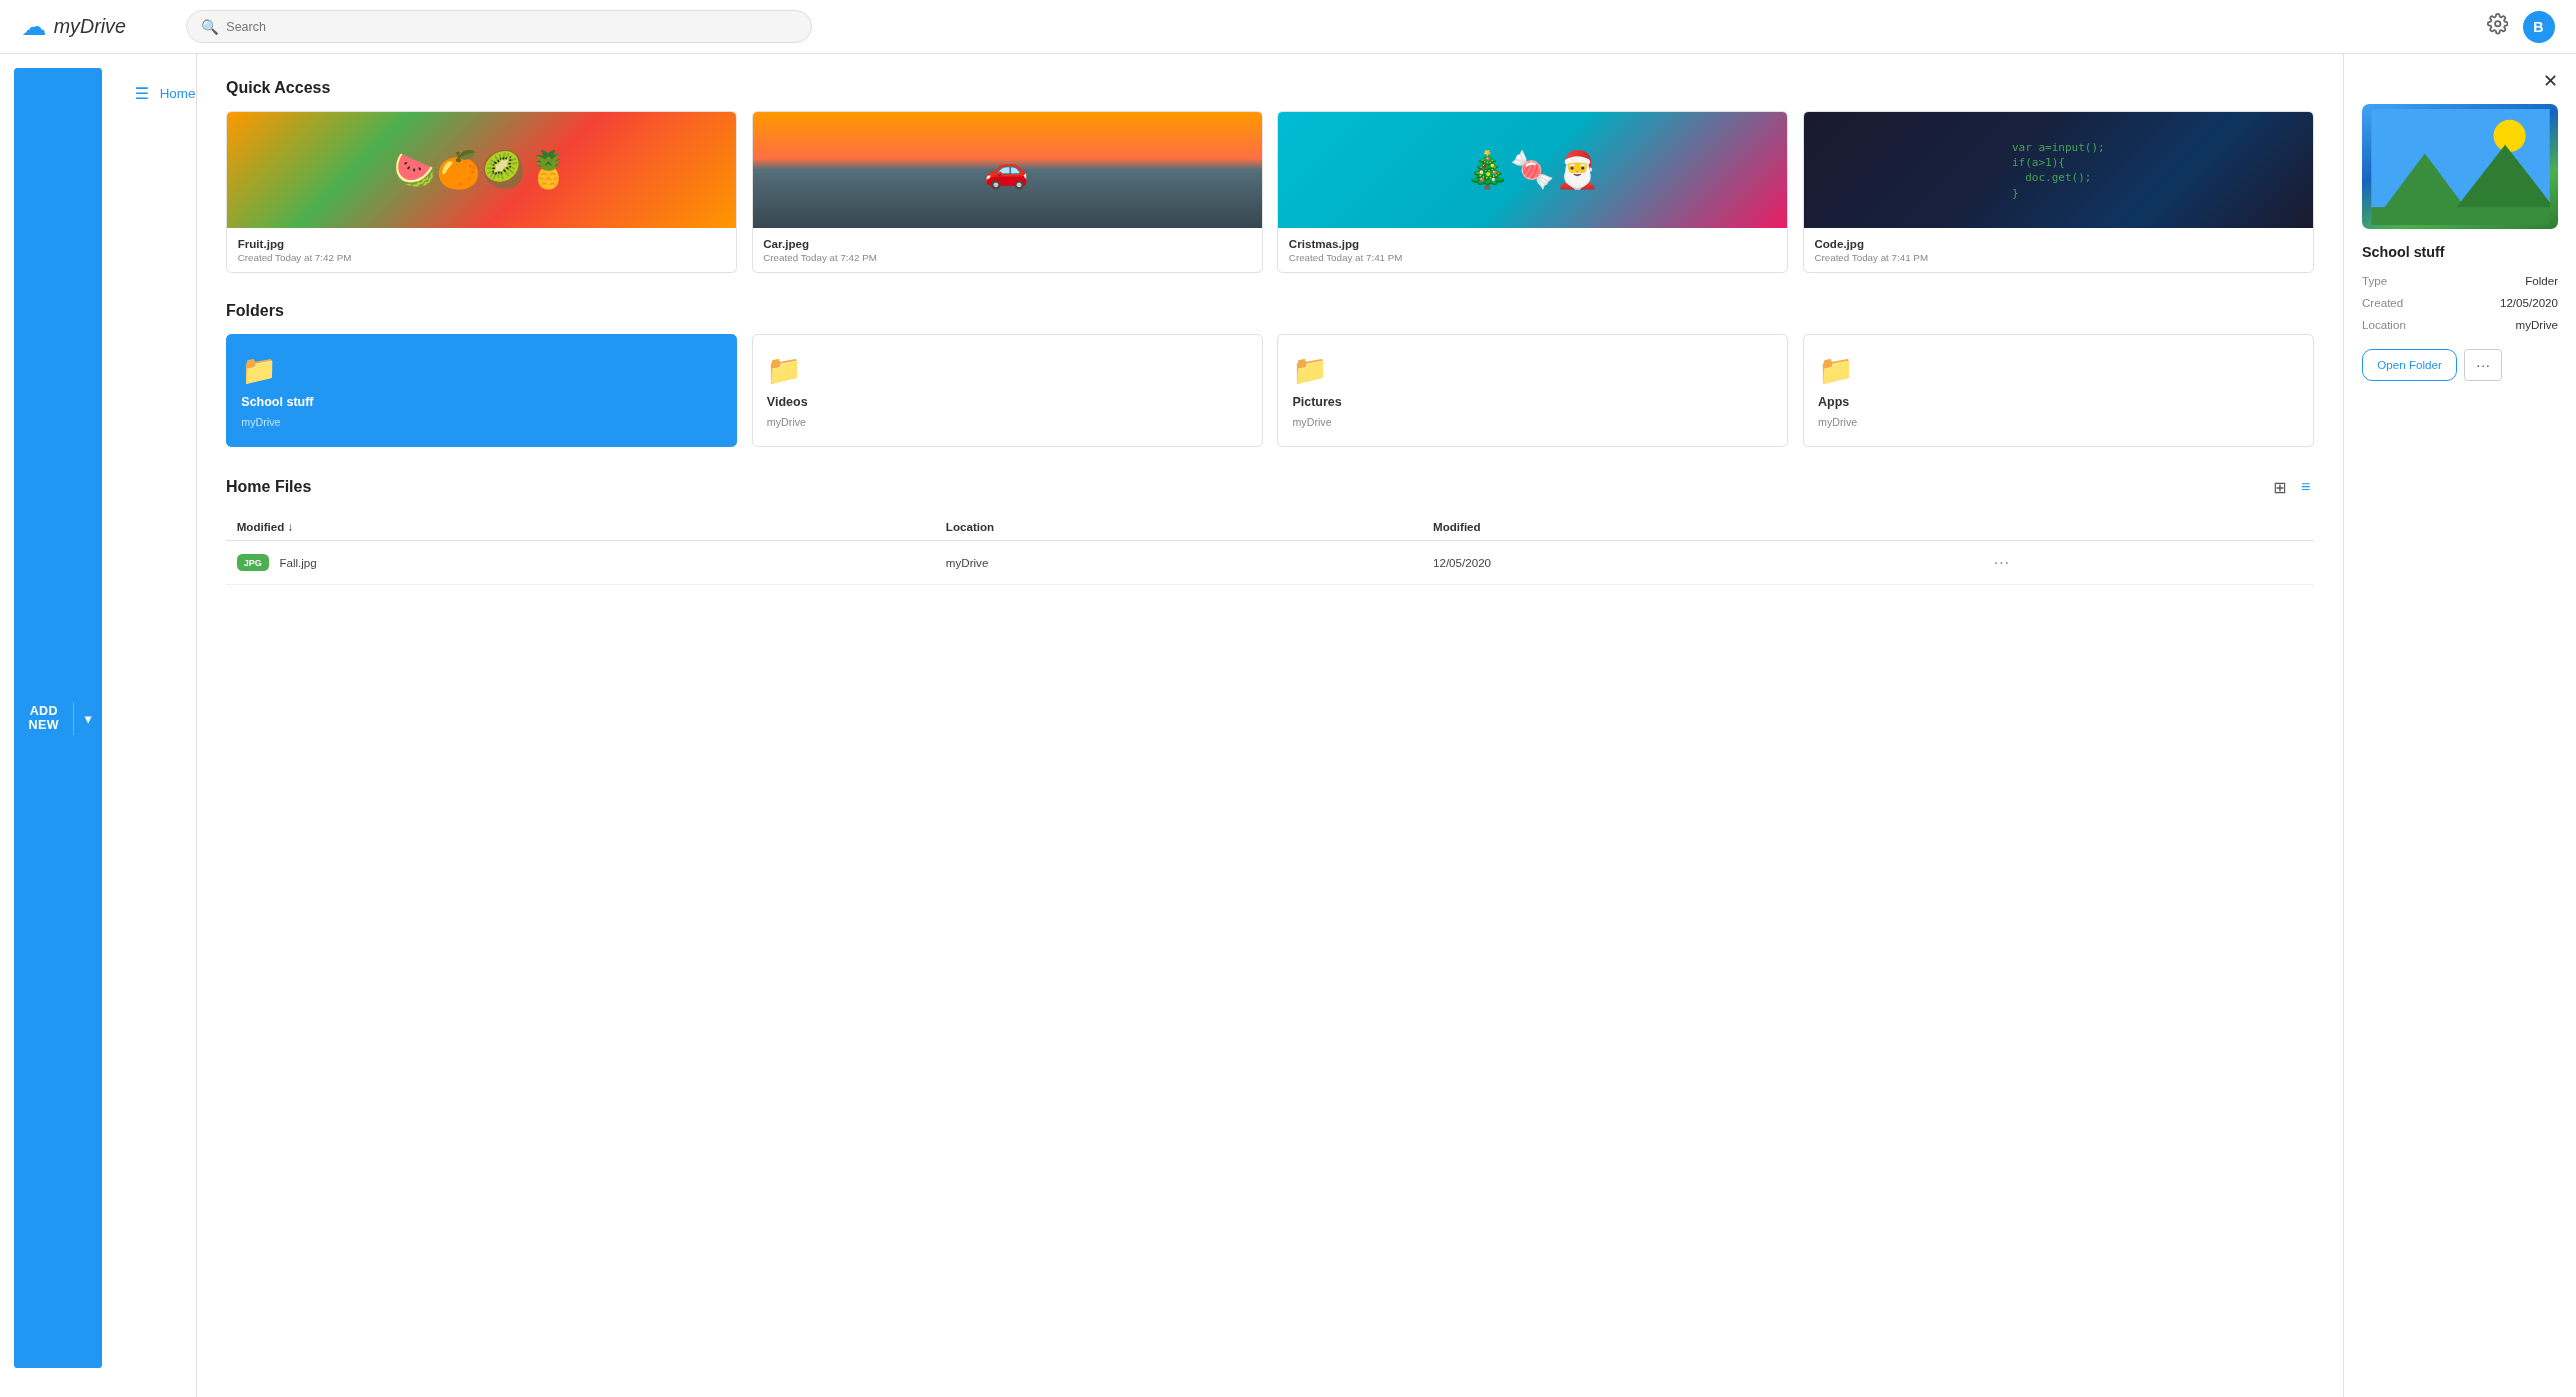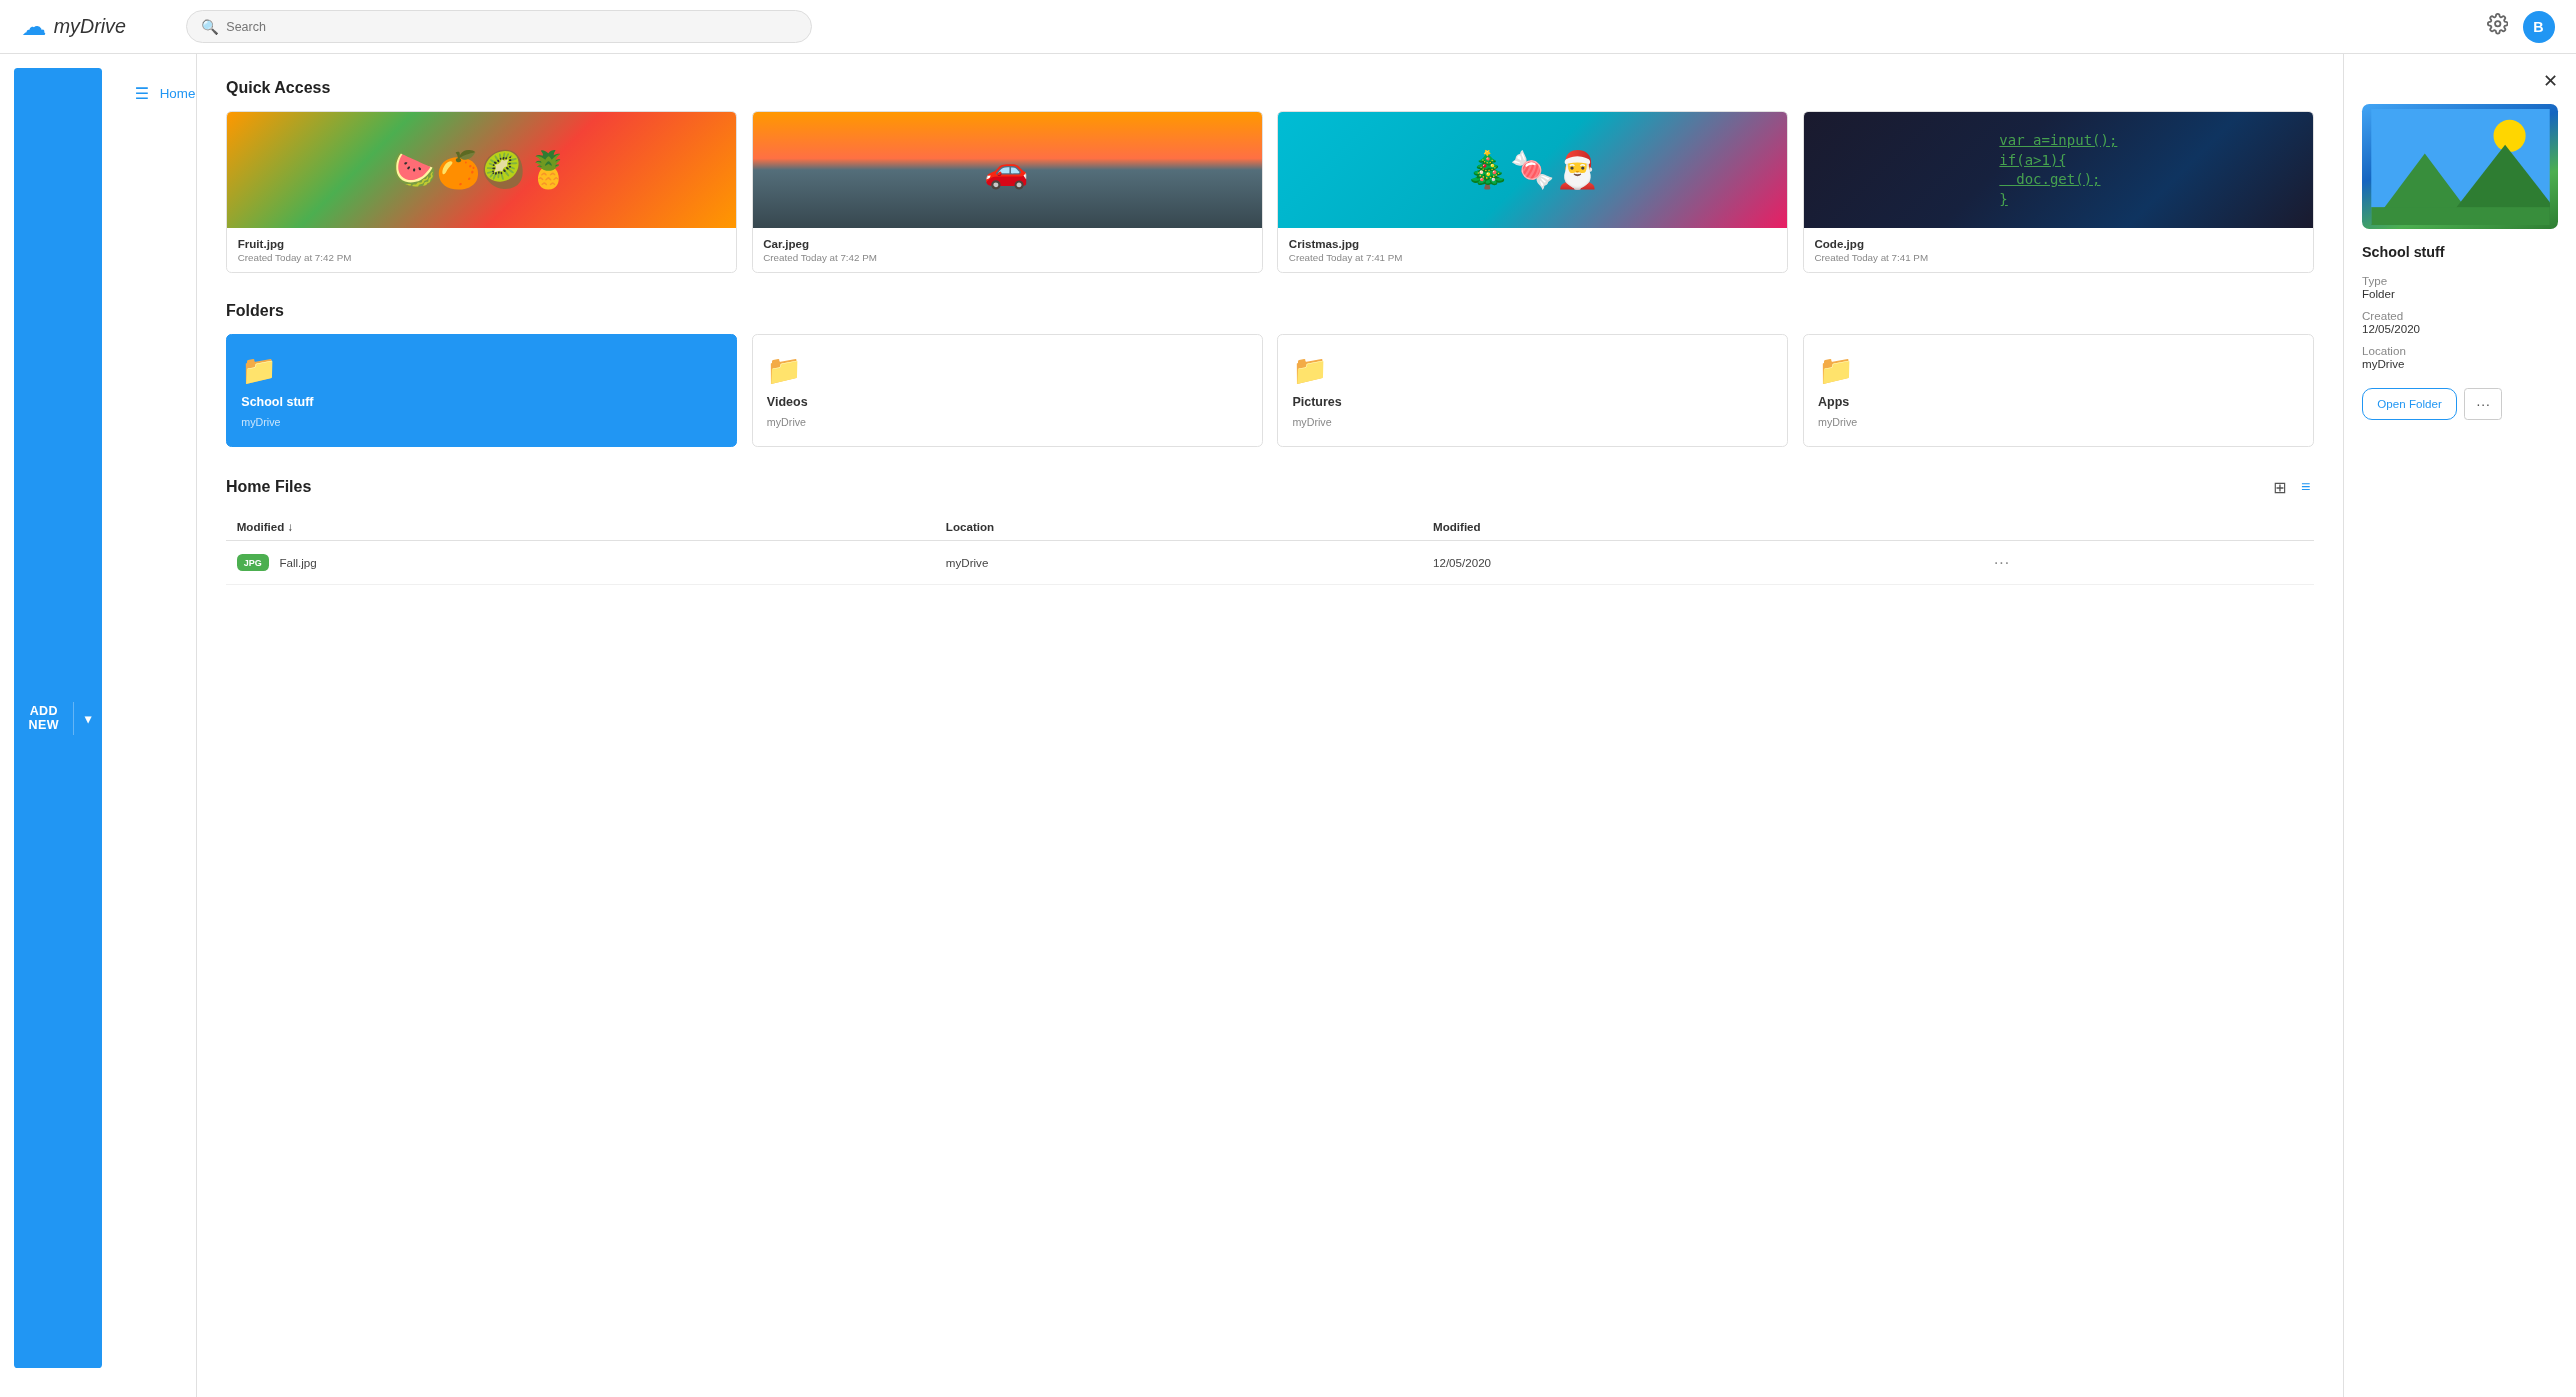--- a/index.html
+++ b/index.html
@@ -372,21 +372,20 @@
     }
     .panel-meta {
       display: flex;
       flex-direction: column;
       gap: 9px;
     }
     .meta-row {
       display: flex;
       justify-content: space-between;
       font-size: 11.6px;
-      flex-direction: column;
     }
     .meta-label { color: #888; }
     .meta-value { color: #333; font-weight: 500; }
     .panel-actions {
       display: flex;
       gap: 7.2px;
       margin-top: 3.6px;
     }
     .open-folder-btn {
       border: 0.9px solid #2196F3;
@@ -487,21 +486,21 @@
             🎄🍬🎅
           </div>
           <div class="qa-info">
             <div class="qa-name">Cristmas.jpg</div>
             <div class="qa-date">Created Today at 7:41 PM</div>
           </div>
         </div>
 
         <div class="qa-card">
           <div class="qa-img-code">
-            <span style="font-size:14px;line-height:1.4;opacity:0.9;padding:7.2px;text-decoration:underline;">
+            <span style="font-size:11px;line-height:1.4;opacity:0.9;padding:7.2px;">
               var a=input();<br>if(a&gt;1){<br>&nbsp;&nbsp;doc.get();<br>}
             </span>
           </div>
           <div class="qa-info">
             <div class="qa-name">Code.jpg</div>
             <div class="qa-date">Created Today at 7:41 PM</div>
           </div>
         </div>
 
       </div>

